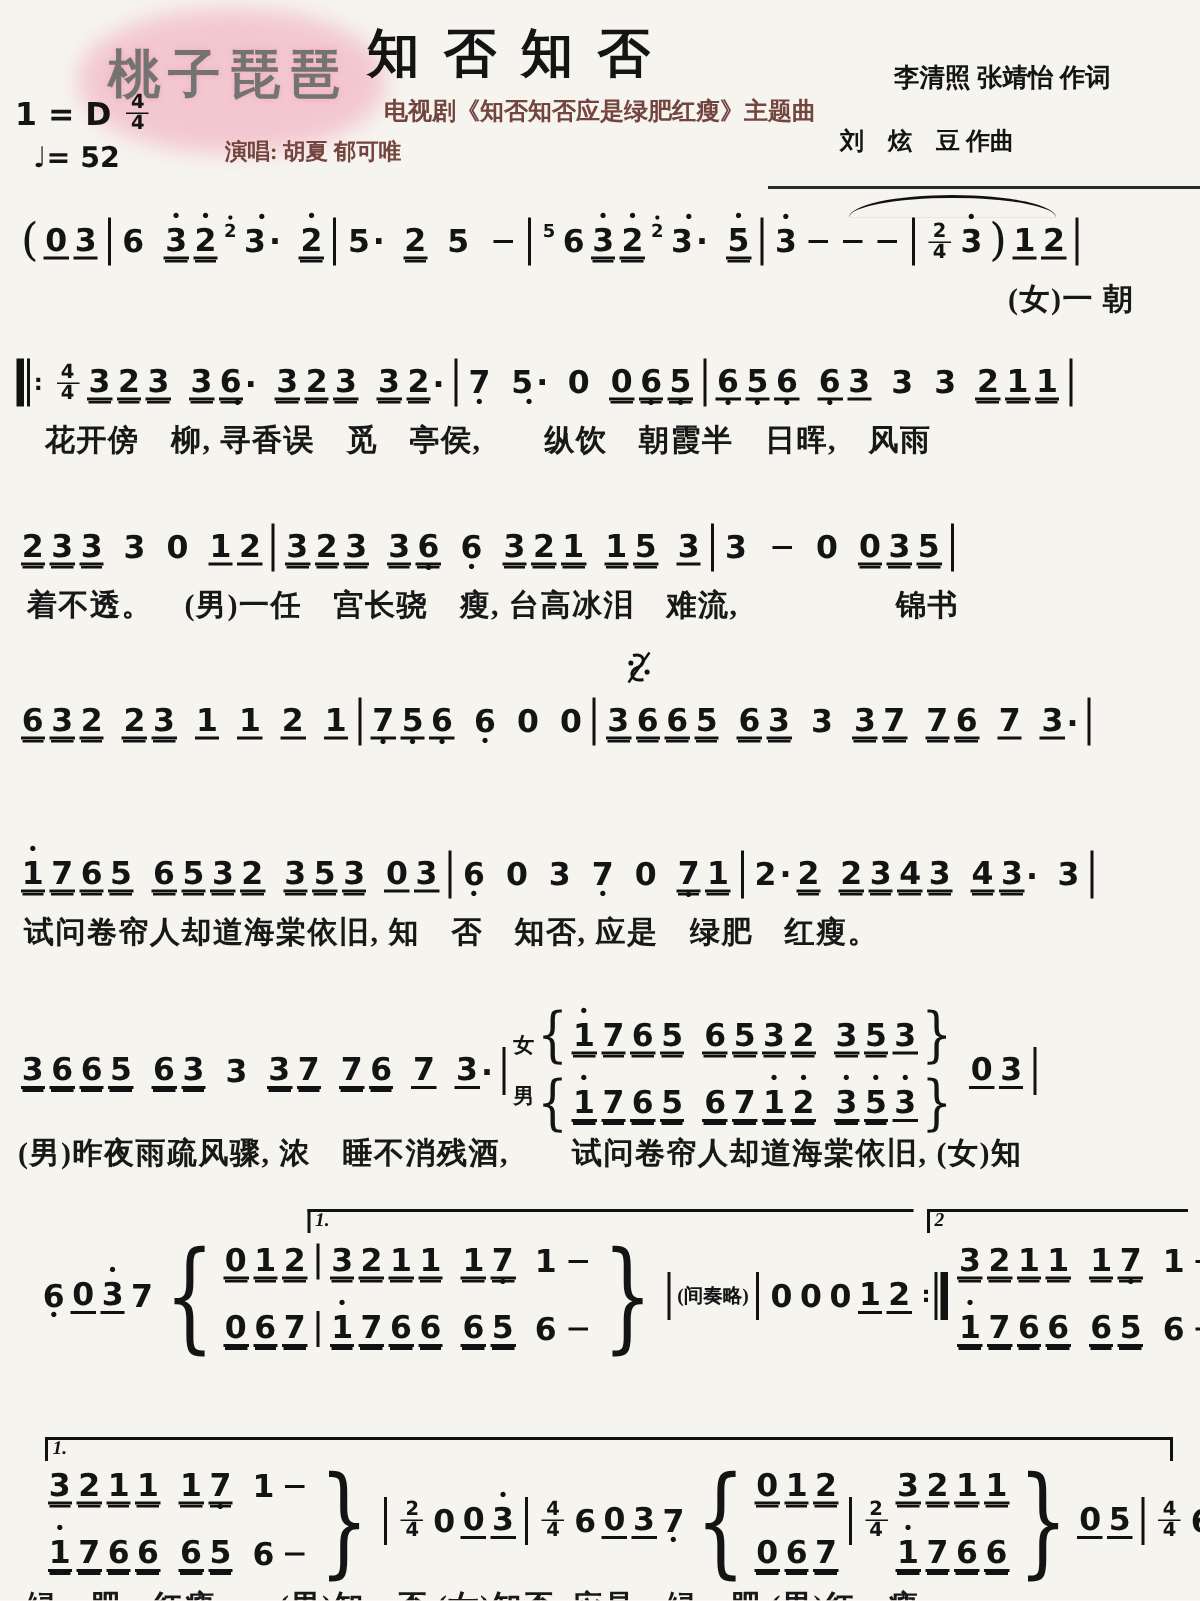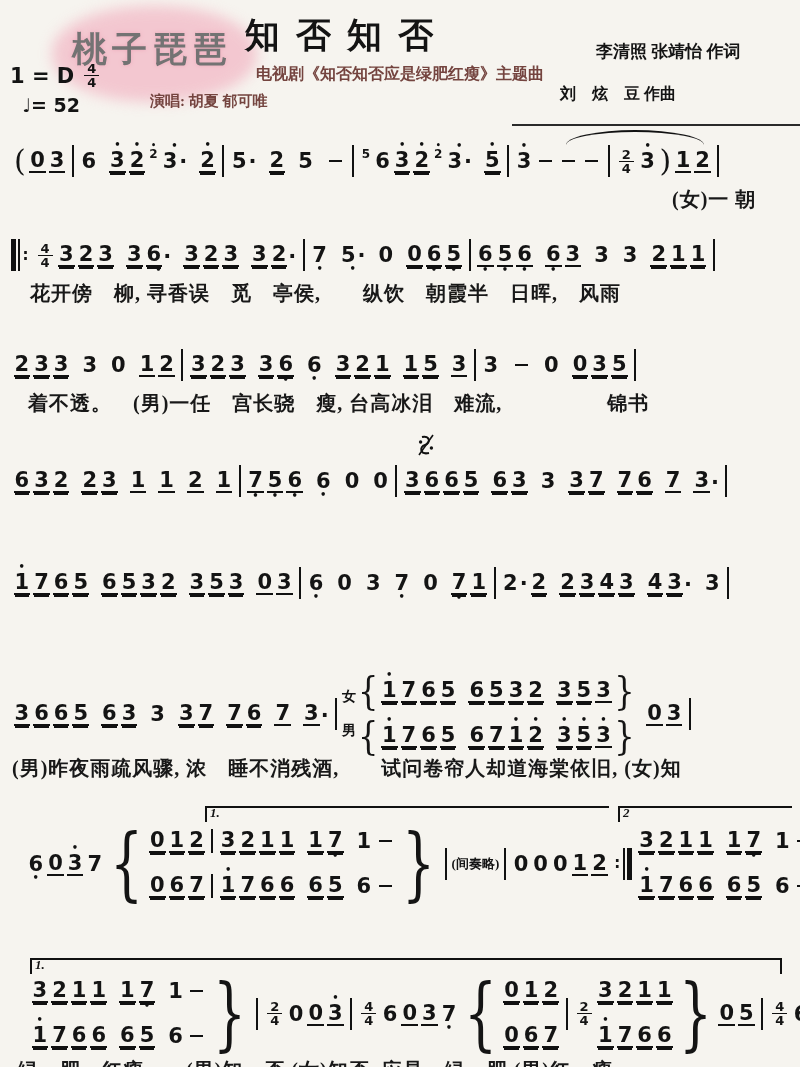--- a/index.html
+++ b/index.html
@@ -694,21 +694,21 @@
           <span class="oct"></span>
           <span class="mid">
             <span class="nm u2">5</span>
           </span>
           <span class="oct"></span>
         </span>
         <span class="barw">
           <span class="bl"></span>
         </span>
       </div>
-    <div class="lyr" style="padding-left:28px;"><span>着不透。　(男)一任　宫长骁　瘦, 台高冰泪　难流,　　　　　锦书</span></div>
+    <div class="lyr" style="padding-left:18px;"><span>着不透。　(男)一任　宫长骁　瘦, 台高冰泪　难流,　　　　　锦书</span></div>
   </div>
 
   <div class="sys" style="top:450px;">
     <span class="segno" style="left:418px;top:-16px;">
       <svg width="16" height="22" viewBox="0 0 16 22">
         <path d="M4 3 C 12 1 13 9 7 11 C 1 13 2 21 11 19" stroke="#111" fill="none" stroke-width="2"></path>
         <line x1="1" y1="21" x2="15" y2="1" stroke="#111" stroke-width="1.6"></line>
         <circle cx="2.6" cy="8" r="1.7" fill="#111"></circle>
         <circle cx="13.4" cy="14" r="1.7" fill="#111"></circle>
       </svg>
@@ -1158,20 +1158,21 @@
           <span class="oct"></span>
           <span class="mid">
             <span class="nm">3</span>
           </span>
           <span class="oct"></span>
         </span>
         <span class="barw">
           <span class="bl"></span>
         </span>
       </div>
+    <div class="lyr" style="padding-left:16px;"><span>试问卷帘人却道海棠依旧, 知　否　知否, 应是　绿肥　红瘦。</span></div>
   </div>
 
   <div class="sys" style="top:672px;">
     <div class="mel">
         <span class="tk">
           <span class="oct"></span>
           <span class="mid">
             <span class="nm u2">3</span>
           </span>
           <span class="oct"></span>

